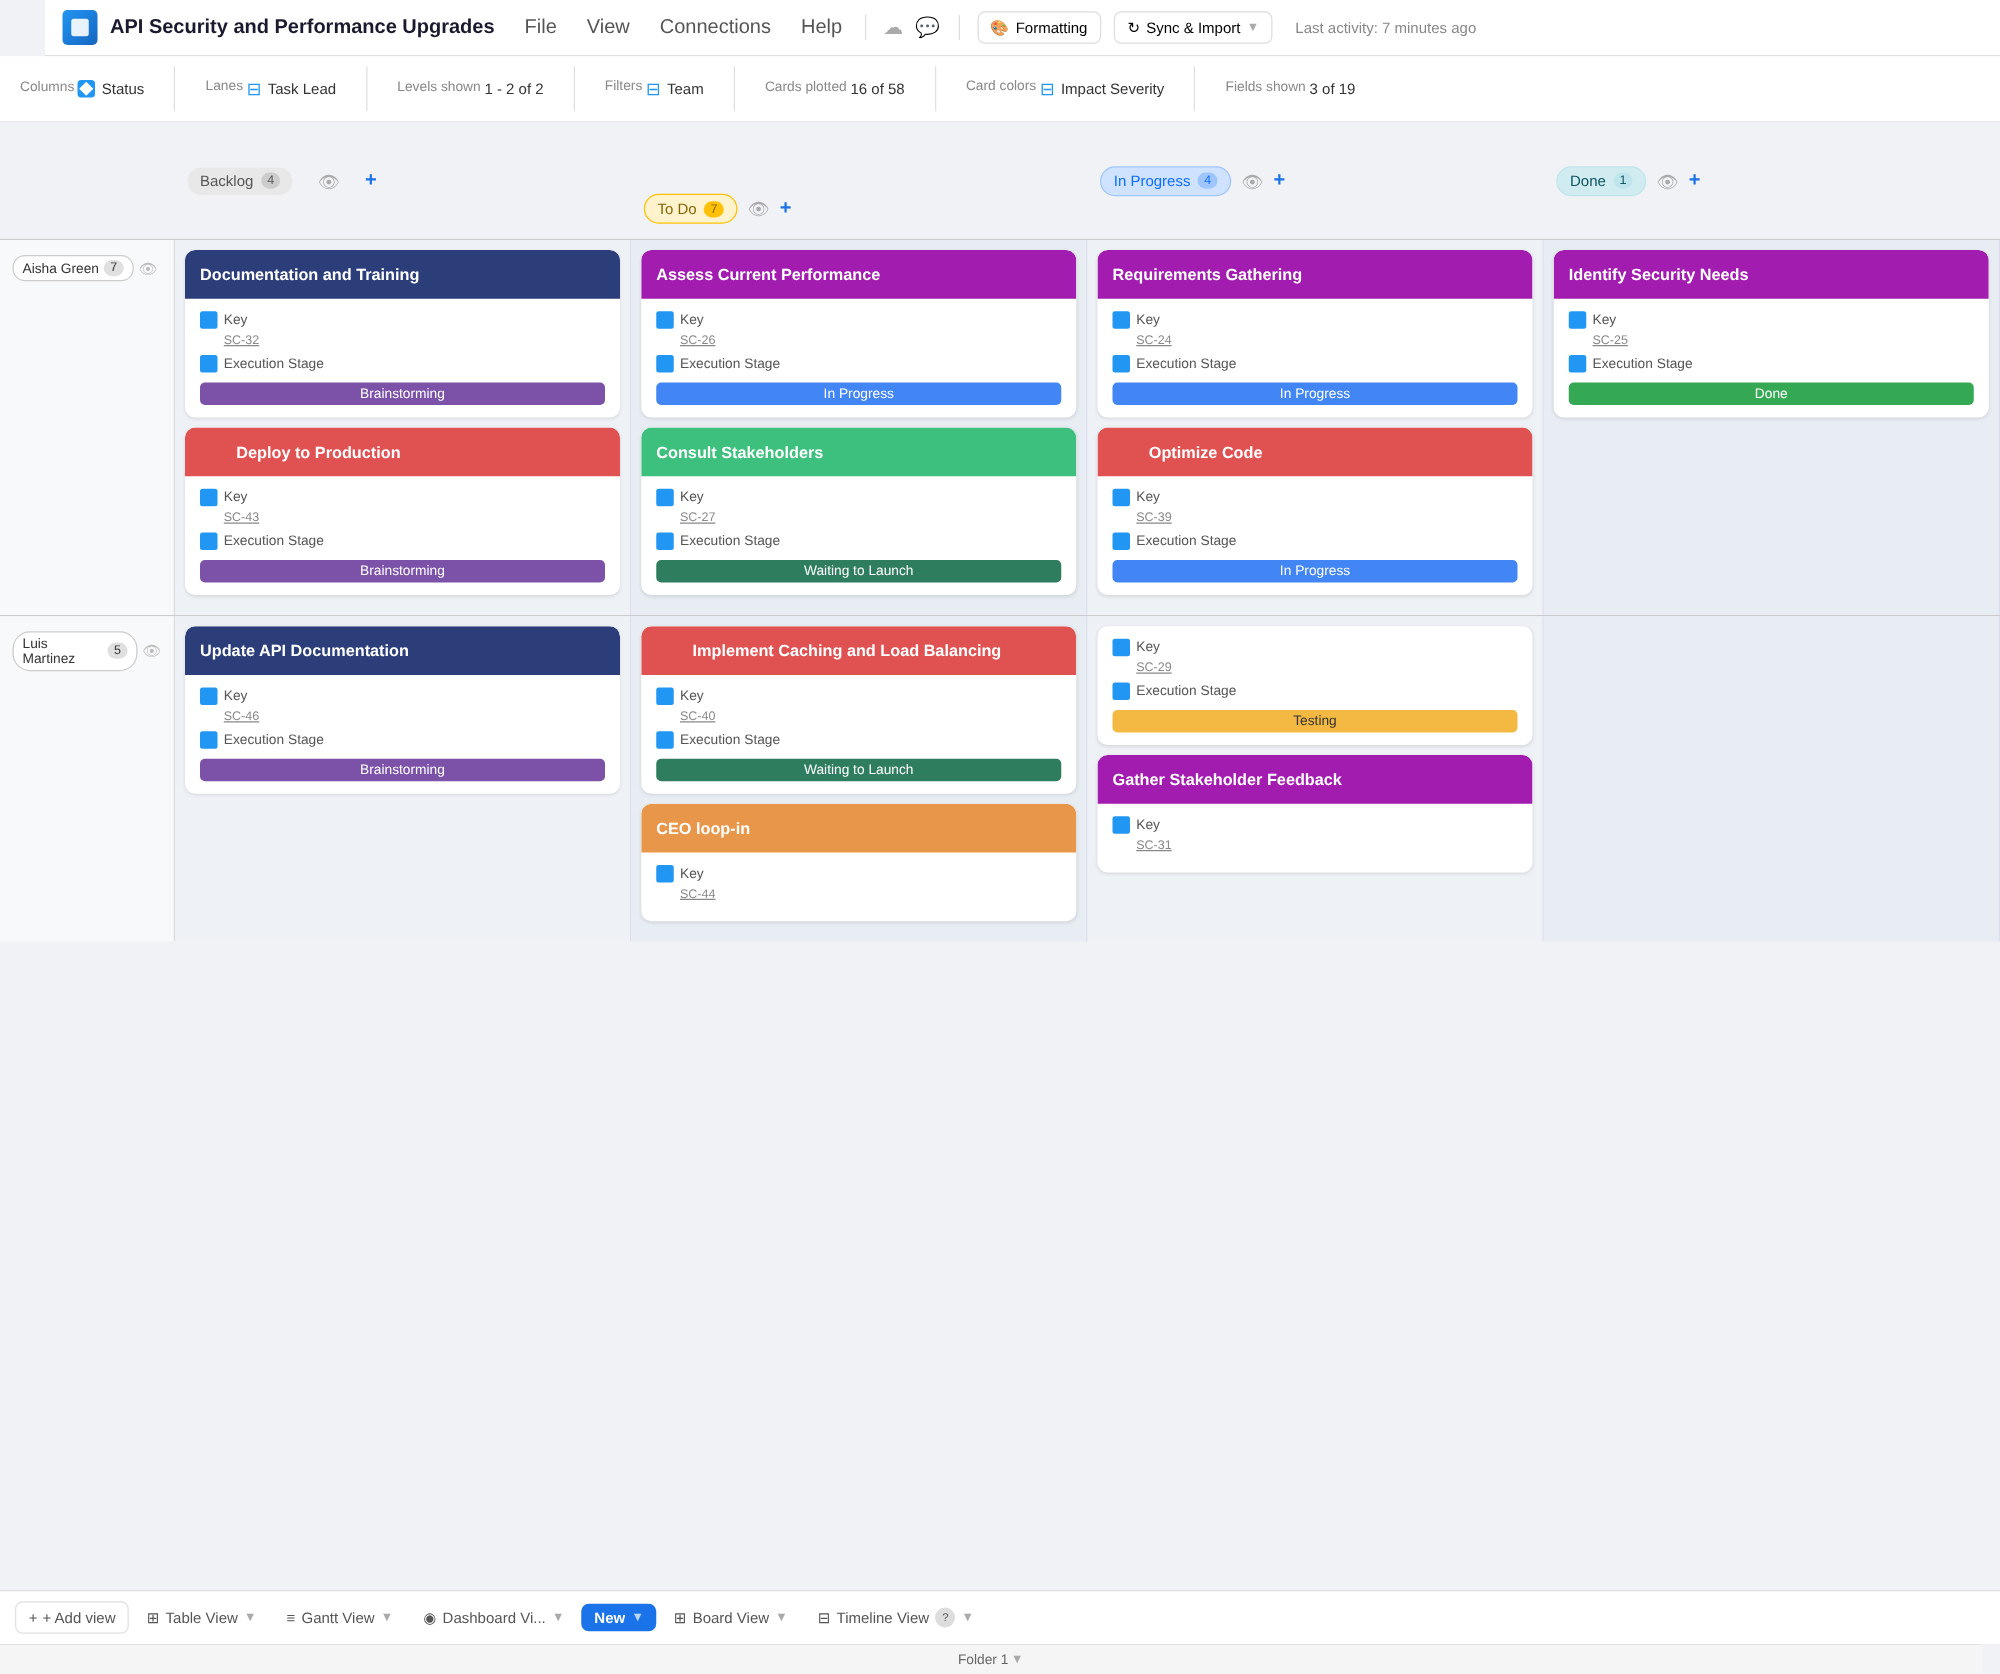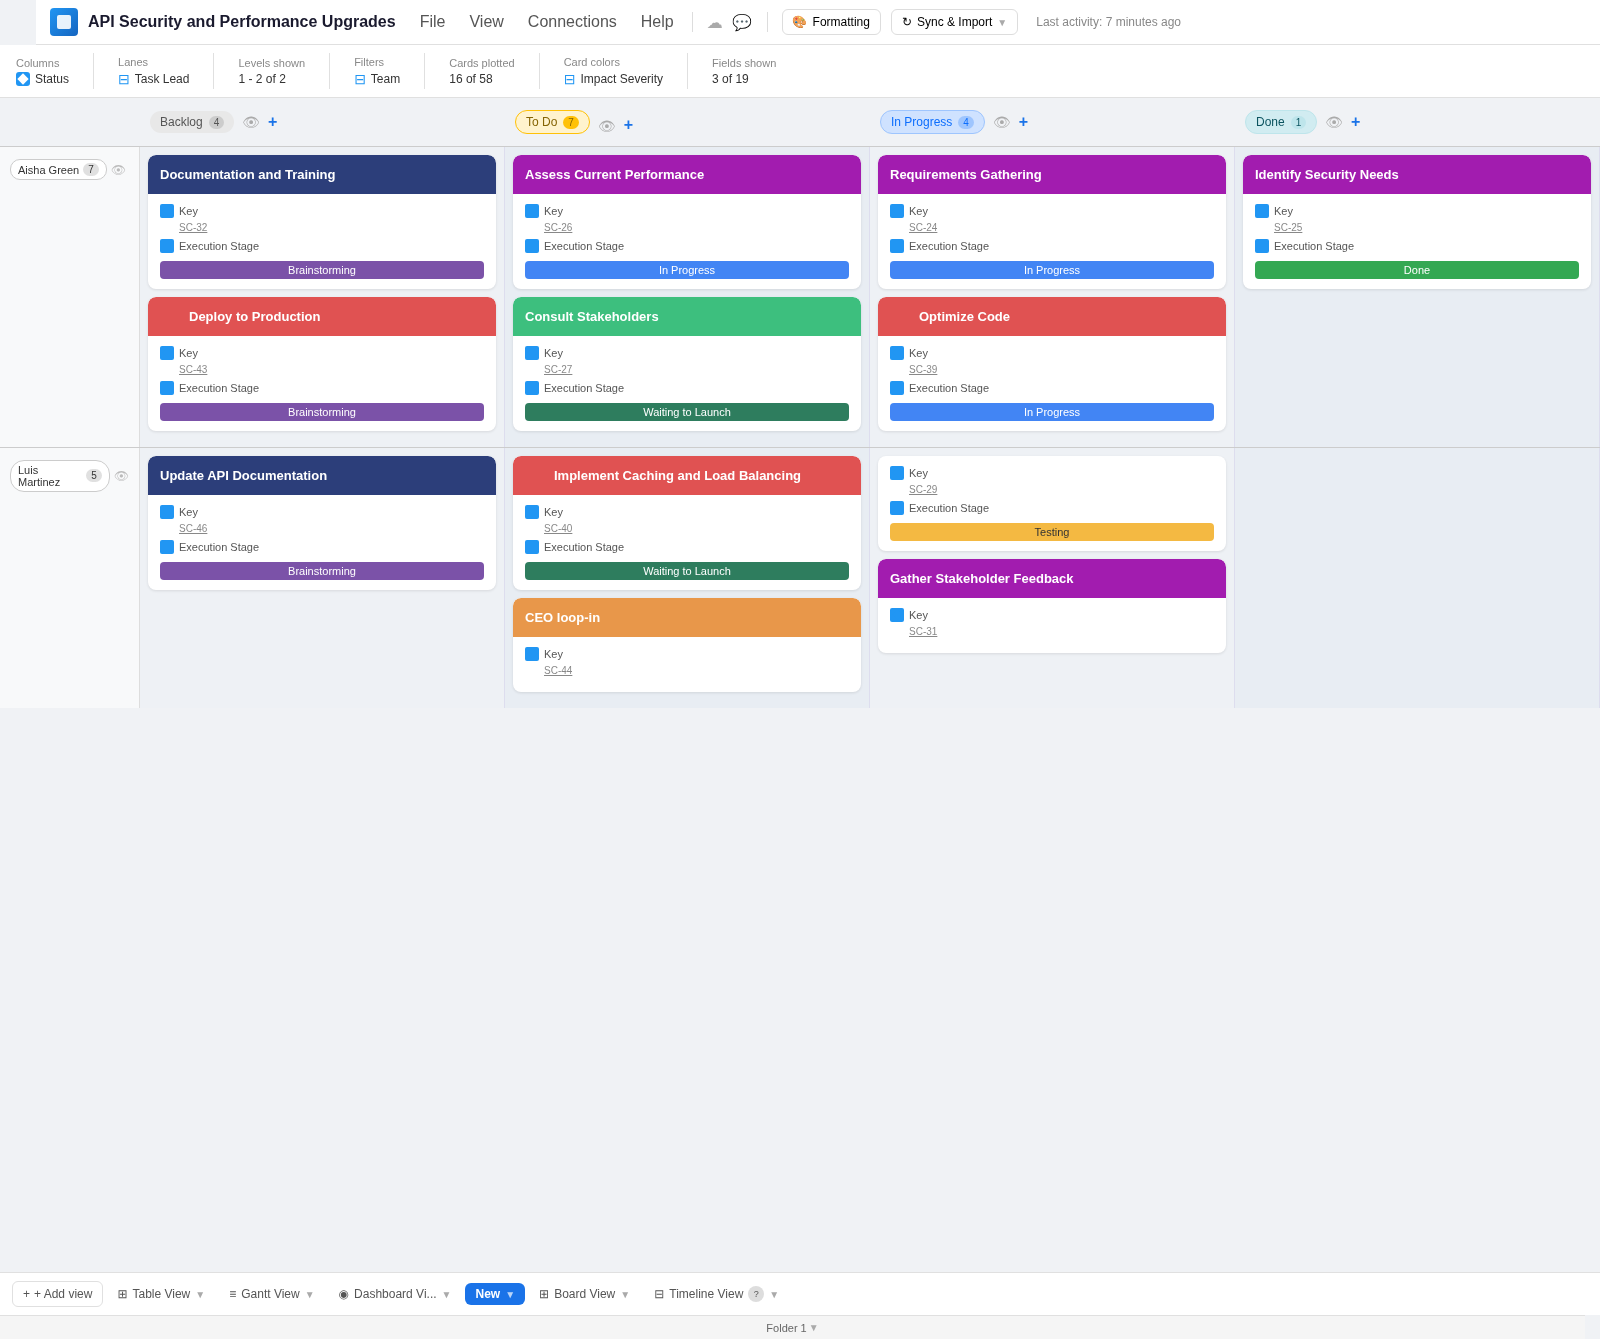--- a/index.html
+++ b/index.html
@@ -12,21 +12,21 @@
     .title-text { font-size: 16px; font-weight: 600; color: #1a1a2e; }
     .menu-bar { display: flex; gap: 16px; margin-left: 10px; }
     .menu-item { font-size: 16px; color: #555; cursor: pointer; padding: 2px 4px; }
     .divider-v { width: 1px; height: 20px; background: #ddd; margin: 0 4px; }
     .toolbar-btn { display: flex; align-items: center; gap: 5px; padding: 5px 10px; border: 1px solid #ddd; border-radius: 6px; cursor: pointer; font-size: 12px; background: white; }
     .sync-btn { display: flex; align-items: center; gap: 5px; padding: 5px 10px; border: 1px solid #ddd; border-radius: 6px; cursor: pointer; font-size: 12px; background: white; }
     .last-activity { font-size: 12px; color: #888; margin-left: 8px; }
 
     
     .controls-bar { background: white; display: flex; align-items: center; padding: 8px 16px; border-bottom: 1px solid #e0e0e0; gap: 24px; }
-    .control-group { display: flex; flex-direction: column; gap: 3px; }
+    .control-group { display: flex; gap: 3px; }
     .control-label { font-size: 11px; color: #888; }
     .control-value { display: flex; align-items: center; gap: 5px; font-size: 12px; font-weight: 500; }
     .status-dot { width: 14px; height: 14px; border-radius: 3px; background: #2196F3; display: flex; align-items: center; justify-content: center; }
     .status-dot-diamond { width: 8px; height: 8px; background: white; transform: rotate(45deg); }
     .control-separator { width: 1px; height: 36px; background: #e0e0e0; }
     .col-badge { display: inline-flex; align-items: center; gap: 6px; padding: 4px 10px; border-radius: 20px; font-size: 12px; font-weight: 500; }
     .col-badge.backlog { background: #e8e8e8; color: #555; }
     .col-badge.todo { background: #fff3cd; color: #856404; border: 1px solid #ffc107; }
     .col-badge.inprogress { background: #cfe2ff; color: #0d6efd; border: 1px solid #9ec5fe; }
     .col-badge.done { background: #d1ecf1; color: #0c5460; border: 1px solid #bee5eb; }
@@ -152,30 +152,30 @@
     </div>
   </div>
 </div>
 
 <div class="board-wrapper">
   <div style="display:flex; flex-direction:column; min-width:1200px;">
 
     <div style="display:flex; background:#f0f2f5; padding:8px 0; position:sticky; top:0; z-index:10;">
       <div style="width:140px; flex-shrink:0;"></div>
 
-      <div style="flex:1; min-width:220px; padding:4px 10px; display:flex; align-items:center; gap:8px;">
+      <div style="flex:1; min-width:220px; padding:4px 10px; display:flex; align-items:center; gap:20px;">
         <span class="col-badge backlog">
           <span>Backlog</span>
           <span style="background:#ccc;border-radius:8px;padding:1px 5px;font-size:10px;">4</span>
         </span>
         <span class="hide-icon">👁</span>
         <span class="add-icon">+</span>
       </div>
 
-      <div style="flex:1; min-width:220px; padding:4px 10px; display:flex; align-items:flex-end; gap:8px;">
+      <div style="flex:1; min-width:220px; padding:4px 10px; display:flex; align-items:center; gap:8px;margin-top:45px;">
         <span class="col-badge todo">
           <span>To Do</span>
           <span style="background:#ffc107;border-radius:8px;padding:1px 5px;font-size:10px;">7</span>
         </span>
         <span class="hide-icon">👁</span>
         <span class="add-icon">+</span>
       </div>
 
       <div style="flex:1; min-width:220px; padding:4px 10px; display:flex; align-items:center; gap:8px;">
         <span class="col-badge inprogress">

